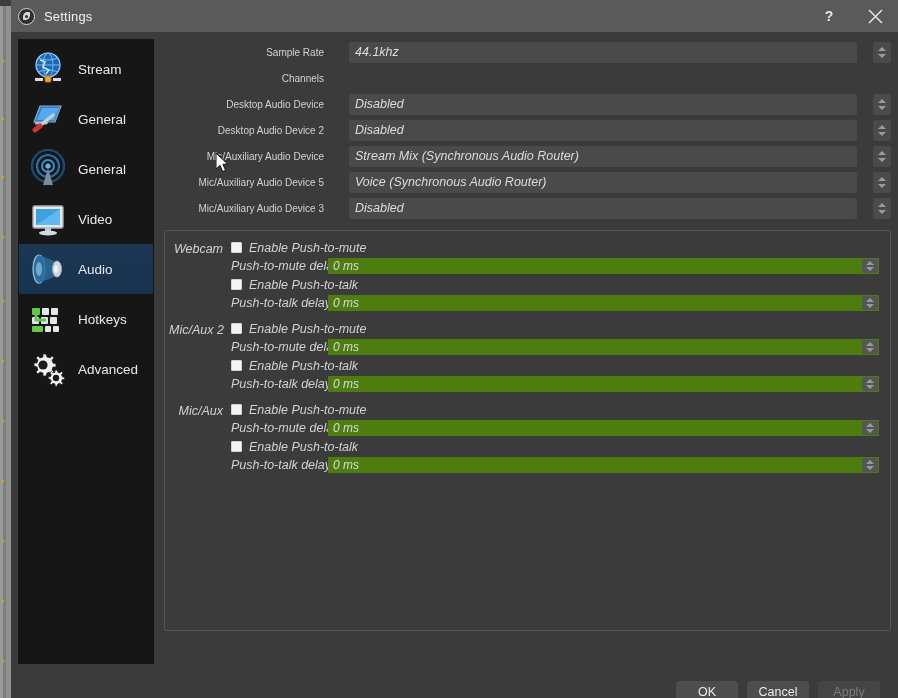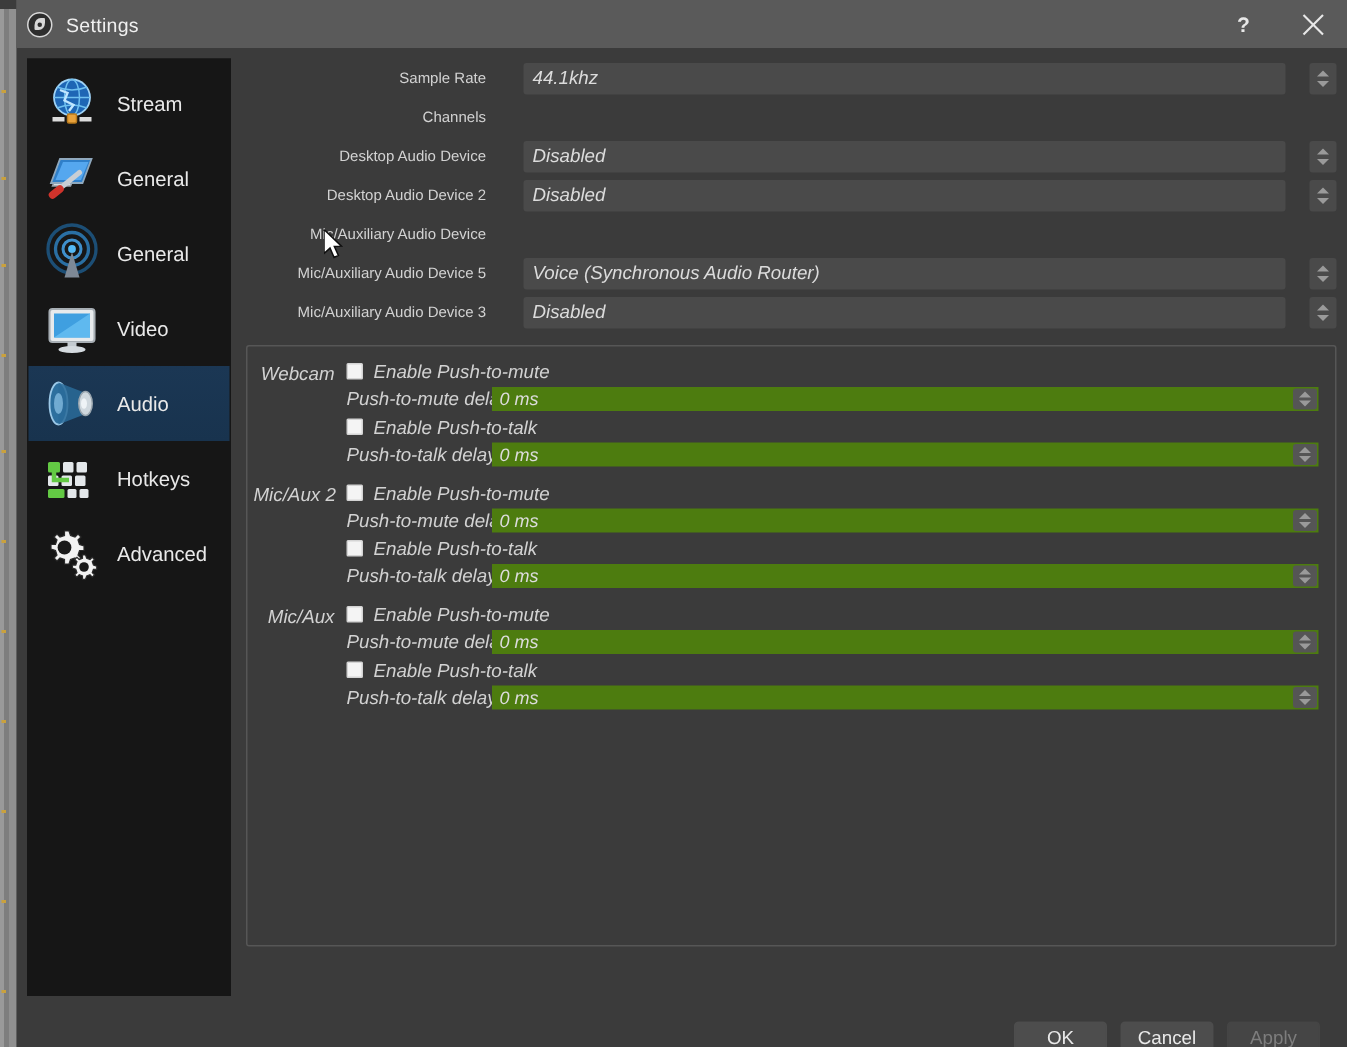--- a/index.html
+++ b/index.html
@@ -334,20 +334,27 @@
           <div class="combo">Disabled</div>
           <div class="spin-btns">
             <span class="chev chev-up"></span>
             <span class="chev chev-dn"></span>
           </div>
         </div>
       </div>
 
       <div class="form-row">
         <span class="row-label">Mic/Auxiliary Audio Device</span>
+        <div class="combo-wrap">
+          <div class="combo">Stream Mix (Synchronous Audio Router)</div>
+          <div class="spin-btns">
+            <span class="chev chev-up"></span>
+            <span class="chev chev-dn"></span>
+          </div>
+        </div>
       </div>
 
       <div class="form-row">
         <span class="row-label">Mic/Auxiliary Audio Device 5</span>
         <div class="combo-wrap">
           <div class="combo">Voice (Synchronous Audio Router)</div>
           <div class="spin-btns">
             <span class="chev chev-up"></span>
             <span class="chev chev-dn"></span>
           </div>

